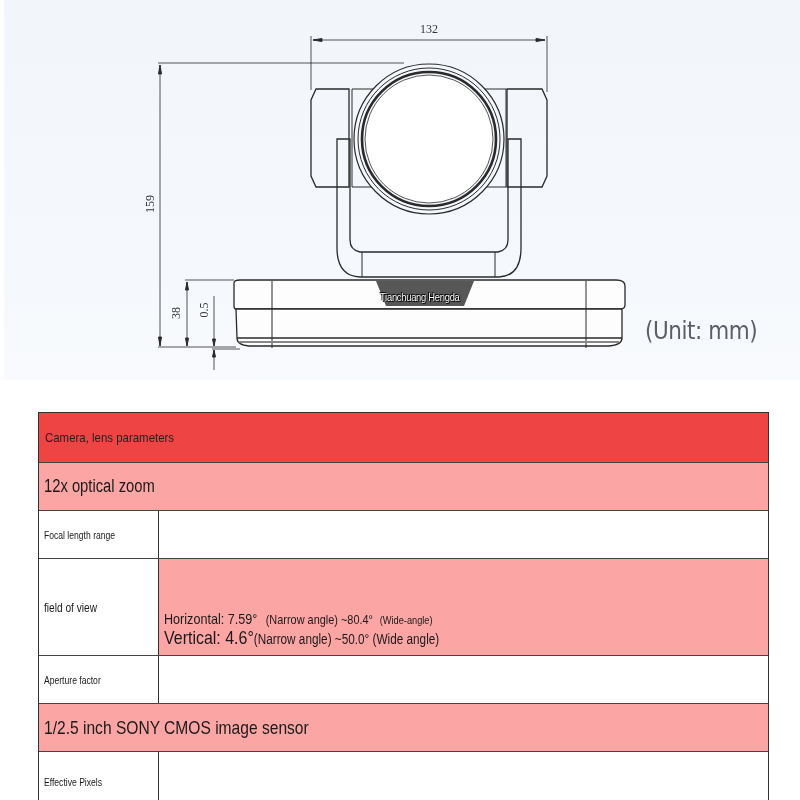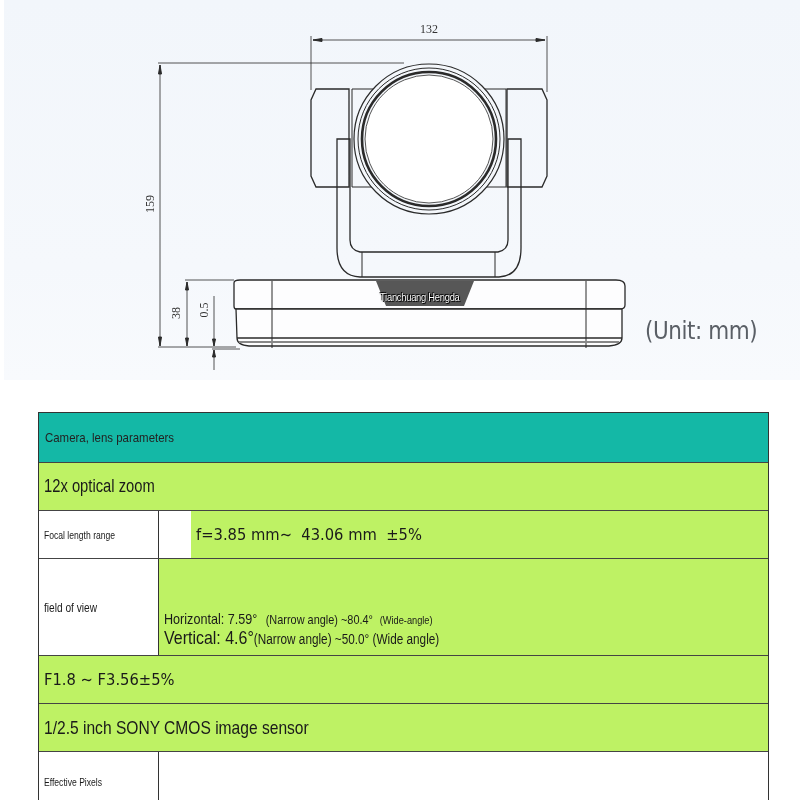--- a/index.html
+++ b/index.html
@@ -26,32 +26,32 @@
       white-space: nowrap;
     }
 
     .spec-table {
       position: absolute; left: 38px; top: 412px; width: 731px;
       border: 1.5px solid #333; border-collapse: collapse;
     }
     .spec-table .row { display: flex; border-top: 1.5px solid #444; }
     .spec-table .row:first-child { border-top: none; }
     .spec-table .header-row {
-      height: 49px; background: #14b8a6; align-items: center; padding-left: 6px;
+      height: 49px; background: #ef4444; align-items: center; padding-left: 6px;
     }
     .header-text {
       font-size: 13px; color: #222; transform: scaleX(0.88); transform-origin: left; white-space: nowrap;
     }
     .cell-label {
       width: 120px; border-right: 1.5px solid #333; display: flex; align-items: center;
       padding-left: 5px; background: #fff;
     }
     .cell-value {
       flex: 1; display: flex; flex-direction: column; justify-content: center;
-      padding-left: 5px; background: #bef264;
+      padding-left: 5px; background: #fca5a5;
     }
     .lbl { white-space: nowrap; transform-origin: left; color: #1a1a1a; }
     .lbl-md { font-size: 15px; transform: scaleX(0.82); }
     .lbl-sm { font-size: 11px; transform: scaleX(0.78); }
     .lbl-lg { font-size: 18px; transform: scaleX(0.82); }
     .val { white-space: nowrap; transform-origin: left; color: #1a1a1a; }
     .val-cond { font-size: 18px; transform: scaleX(0.82); }
     .val-norm { font-size: 16px; font-family: "DejaVu Sans", sans-serif; transform: scaleX(0.92); }
     .val-lg { font-size: 19px; transform: scaleX(0.82); }
 
@@ -145,45 +145,42 @@
   <div class="row r-zoom">
     <div class="cell-value">
         <span class="val val-cond">12x optical zoom</span>
       </div>
   </div>
 
   <div class="row r-focal">
     <div class="cell-label">
         <span class="lbl lbl-sm">Focal length range</span>
       </div>
-    <div class="cell-value">
-        <span class="val val-norm" style="white-space:pre;">f=3.85 mm∼  43.06 mm  ±5%</span>
-      </div>
   </div>
 
   <div class="row r-fov">
     <div class="cell-label">
         <span class="lbl lbl-sm" style="font-size:13px;">field of view</span>
       </div>
     <div class="cell-value">
       <div class="fov-line fov-h">
         <span>Horizontal: 7.59°</span>
         <span class="small">(Narrow angle) ~80.4°</span>
         <span class="tiny">(Wide-angle)</span>
       </div>
       <div class="fov-line fov-v">
         <span class="big">Vertical: 4.6°</span>
         <span class="small">(Narrow angle) ~50.0° (Wide angle)</span>
       </div>
     </div>
   </div>
 
   <div class="row r-ap">
-    <div class="cell-value">
-        <span class="val val-norm">F1.8 ∼ F3.56±5%</span>
+    <div class="cell-label">
+        <span class="lbl lbl-sm">Aperture factor</span>
       </div>
   </div>
 
   <div class="row r-sensor">
     <div class="cell-value">
         <span class="val val-lg">1/2.5 inch SONY CMOS image sensor</span>
       </div>
   </div>
 
   <div class="row r-px">

